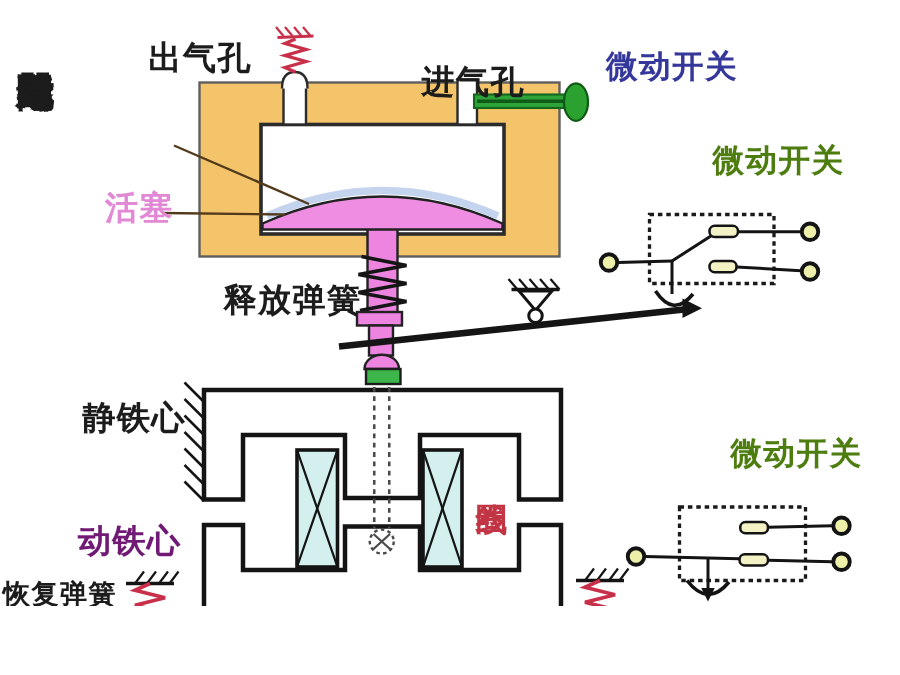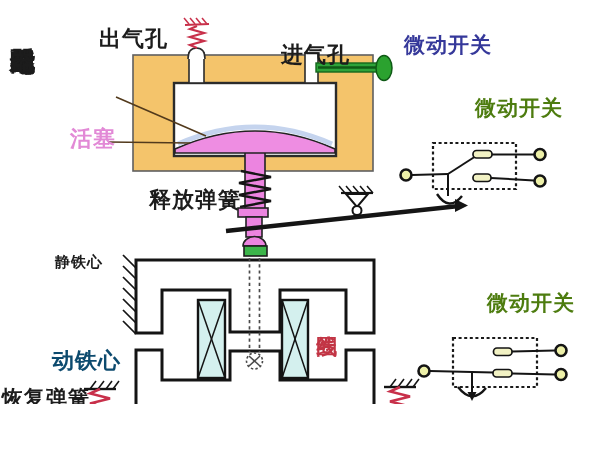--- a/index.html
+++ b/index.html
@@ -183,19 +183,19 @@
 </svg>
 
   <div class="lbl vtext title">断电延时时间继电器</div>
 
   <div class="lbl" style="left:99px;top:27px;">出气孔</div>
   <div class="lbl" style="left:281px;top:43px;">进气孔</div>
   <div class="lbl blue" style="left:404px;top:34px;font-size:21px;">微动开关</div>
   <div class="lbl navy" style="left:475px;top:97px;font-size:21px;">微动开关</div>
   <div class="lbl" style="left:149px;top:188px;">释放弹簧</div>
   <div class="lbl pink" style="left:70px;top:127px;">活塞</div>
-  <div class="lbl" style="left:55px;top:254px;font-size:15px;">静铁心</div>
+  <div class="lbl" style="left:55px;top:267px;font-size:22px;">静铁心</div>
   <div class="lbl vtext" style="left:315px;top:319px;font-size:21px;color:#c23545;">线圈</div>
-  <div class="lbl" style="left:52px;top:349px;color:#0c4a6e;">动铁心</div>
-  <div class="lbl" style="left:2px;top:387px;font-size:21px;">恢复弹簧</div>
+  <div class="lbl" style="left:52px;top:349px;color:#701a75;">动铁心</div>
+  <div class="lbl" style="left:2px;top:387px;font-size:18px;">恢复弹簧</div>
   <div class="lbl navy" style="left:487px;top:292px;font-size:21px;">微动开关</div>
 
 </div>
 
 </body></html>

